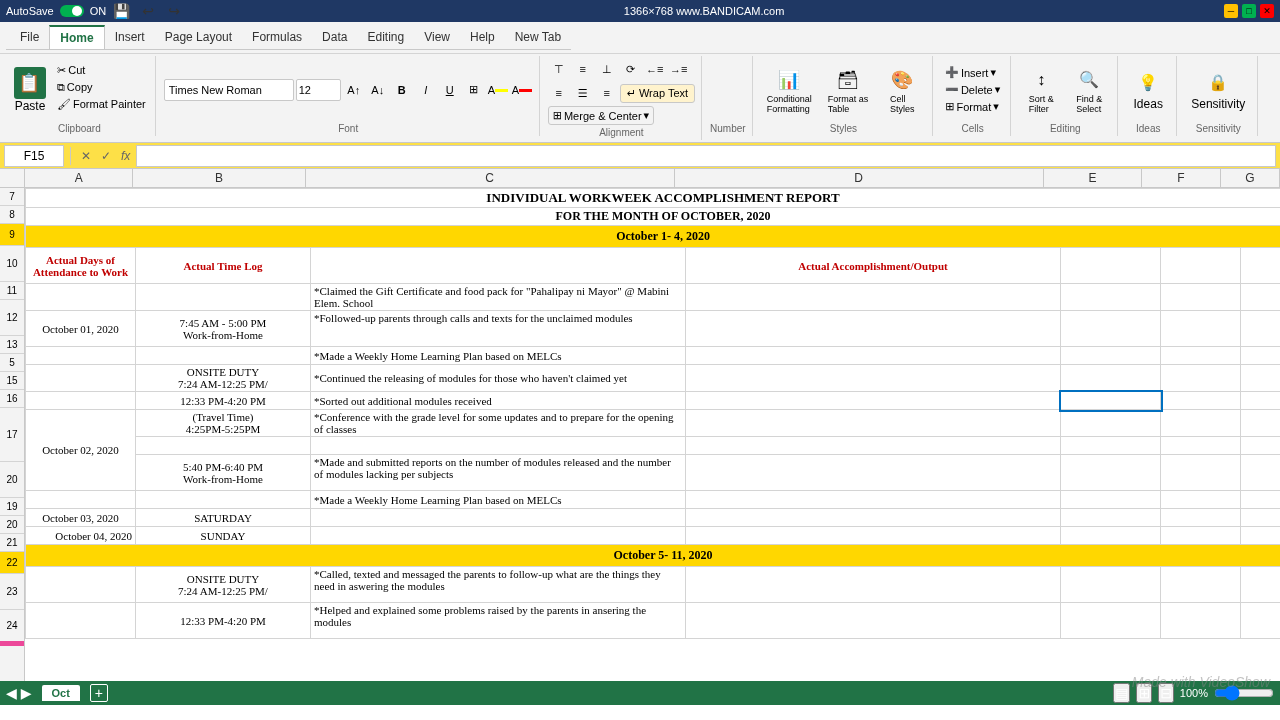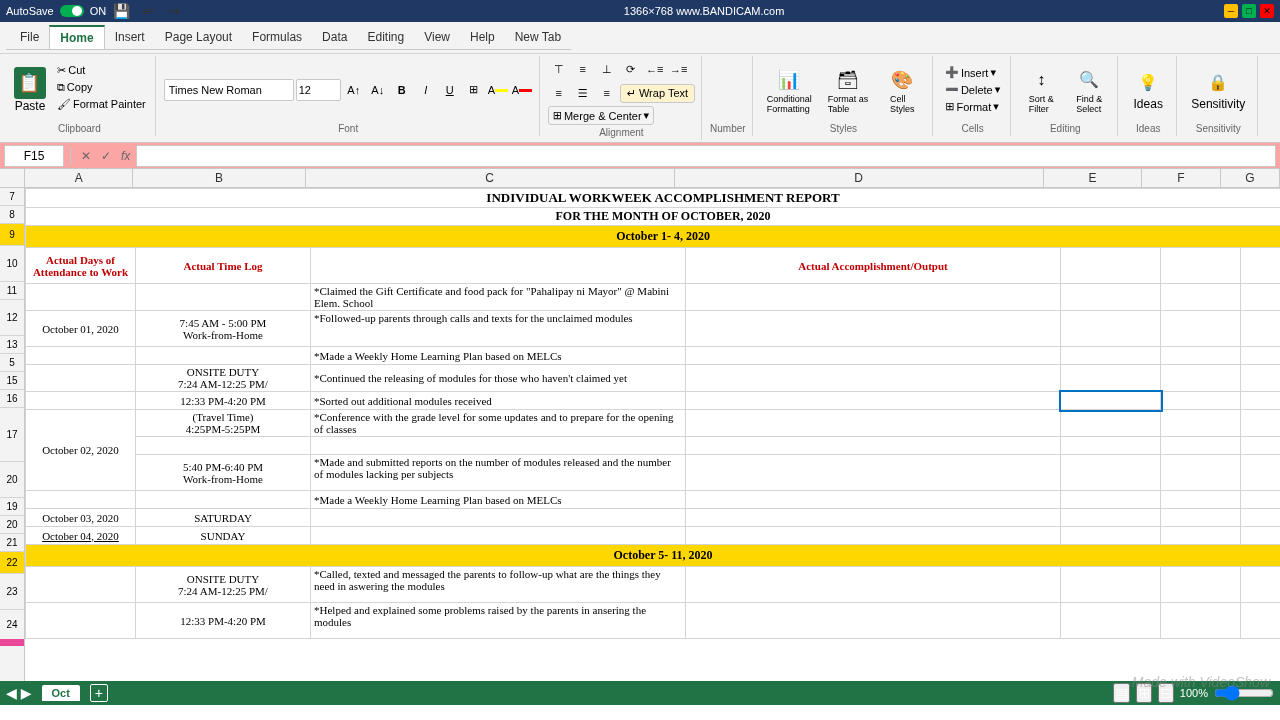--- a/index.html
+++ b/index.html
@@ -70,21 +70,21 @@
     
     .cells-btns { display: flex; flex-direction: column; gap: 2px; }
     .cell-btn { display: flex; align-items: center; gap: 2px; cursor: pointer; padding: 1px 4px; border-radius: 2px; font-size: 11px; }
 
     
     .editing-btns { display: flex; gap: 4px; }
     .edit-btn { display: flex; flex-direction: column; align-items: center; cursor: pointer; padding: 2px 6px; }
     .edit-icon { width: 32px; height: 28px; display: flex; align-items: center; justify-content: center; font-size: 16px; }
 
     
-    .formula-bar { display: flex; align-items: center; height: 26px; border-bottom: 1px solid #c8c8c8; background: #fca5a5; padding: 0 4px; gap: 4px; }
+    .formula-bar { display: flex; align-items: center; height: 26px; border-bottom: 1px solid #c8c8c8; background: #fde047; padding: 0 4px; gap: 4px; }
     .cell-ref { width: 60px; height: 22px; border: 1px solid #c8c8c8; text-align: center; font-size: 12px; }
     .formula-divider { width: 1px; height: 18px; background: #c8c8c8; margin: 0 2px; }
     .formula-btns { display: flex; align-items: center; gap: 2px; }
     .formula-btn { width: 18px; height: 18px; border: none; background: none; cursor: pointer; font-size: 12px; color: #666; }
     .formula-input { flex: 1; height: 22px; border: 1px solid #c8c8c8; padding: 0 4px; font-size: 12px; }
     .fx-label { font-size: 12px; font-style: italic; color: #666; margin: 4px 2px; }
 
     
     .spreadsheet-container { display: flex; flex-direction: column; height: calc(720px - 22px - 136px - 26px - 24px); overflow: hidden; }
     .col-header { border-right: 1px solid #c8c8c8; text-align: center; font-size: 12px; color: #333; padding: 2px 0; background: #f3f3f3; display: flex; align-items: center; justify-content: center; }
@@ -360,21 +360,21 @@
       <div style="height:18px;border-bottom:1px solid #d4d4d4;text-align:center;font-size:10px;display:flex;align-items:center;justify-content:center;">5</div>
       <div style="height:18px;border-bottom:1px solid #d4d4d4;text-align:center;font-size:10px;display:flex;align-items:center;justify-content:center;">15</div>
       <div style="height:18px;border-bottom:1px solid #d4d4d4;text-align:center;font-size:10px;display:flex;align-items:center;justify-content:center;">16</div>
       <div style="height:54px;border-bottom:1px solid #d4d4d4;text-align:center;font-size:10px;display:flex;align-items:center;justify-content:center;">17</div>
       <div style="height:36px;border-bottom:1px solid #d4d4d4;text-align:center;font-size:10px;display:flex;align-items:center;justify-content:center;">20</div>
       <div style="height:18px;border-bottom:1px solid #d4d4d4;text-align:center;font-size:10px;display:flex;align-items:center;justify-content:center;">19</div>
       <div style="height:18px;border-bottom:1px solid #d4d4d4;text-align:center;font-size:10px;display:flex;align-items:center;justify-content:center;">20</div>
       <div style="height:18px;border-bottom:1px solid #d4d4d4;text-align:center;font-size:10px;display:flex;align-items:center;justify-content:center;">21</div>
       <div style="height:22px;border-bottom:1px solid #d4d4d4;text-align:center;font-size:10px;display:flex;align-items:center;justify-content:center;background:#ffd700;">22</div>
       <div style="height:36px;border-bottom:1px solid #d4d4d4;text-align:center;font-size:10px;display:flex;align-items:center;justify-content:center;">23</div>
-      <div style="height:36px;border-bottom:7px solid #ec4899;text-align:center;font-size:10px;display:flex;align-items:center;justify-content:center;">24</div>
+      <div style="height:36px;border-bottom:5px solid #ec4899;text-align:center;font-size:10px;display:flex;align-items:center;justify-content:center;">24</div>
     </div>
 
     <div style="overflow:hidden;flex:1;">
       <table class="grid-table" style="border-collapse:collapse;table-layout:fixed;width:1225px;">
         <colgroup>
           <col style="width:110px;">
           <col style="width:175px;">
           <col style="width:375px;">
           <col style="width:375px;">
           <col style="width:100px;">
@@ -497,21 +497,21 @@
             <td style="border:1px solid #d4d4d4;height:18px;text-align:center;font-size:11px;font-family:'Times New Roman',serif;">October 03, 2020</td>
             <td style="border:1px solid #d4d4d4;height:18px;text-align:center;font-size:11px;font-family:'Times New Roman',serif;">SATURDAY</td>
             <td style="border:1px solid #d4d4d4;height:18px;"></td>
             <td style="border:1px solid #d4d4d4;height:18px;"></td>
             <td style="border:1px solid #d4d4d4;height:18px;"></td>
             <td style="border:1px solid #d4d4d4;height:18px;"></td>
             <td style="border:1px solid #d4d4d4;height:18px;"></td>
           </tr>
 
           <tr>
-            <td style="border:1px solid #d4d4d4;height:18px;text-align:center;font-size:11px;font-family:'Times New Roman',serif;text-decoration:underline;">October 04, 2020</td>
+            <td style="border:1px solid #d4d4d4;height:18px;text-align:right;font-size:11px;font-family:'Times New Roman',serif;">October 04, 2020</td>
             <td style="border:1px solid #d4d4d4;height:18px;text-align:center;font-size:11px;font-family:'Times New Roman',serif;">SUNDAY</td>
             <td style="border:1px solid #d4d4d4;height:18px;"></td>
             <td style="border:1px solid #d4d4d4;height:18px;"></td>
             <td style="border:1px solid #d4d4d4;height:18px;"></td>
             <td style="border:1px solid #d4d4d4;height:18px;"></td>
             <td style="border:1px solid #d4d4d4;height:18px;"></td>
           </tr>
 
           <tr>
             <td colspan="7" style="border:1px solid #d4d4d4;height:22px;text-align:center;font-weight:bold;font-size:12px;background:#ffd700;color:#000;font-family:'Times New Roman',serif;">October 5- 11, 2020</td>

